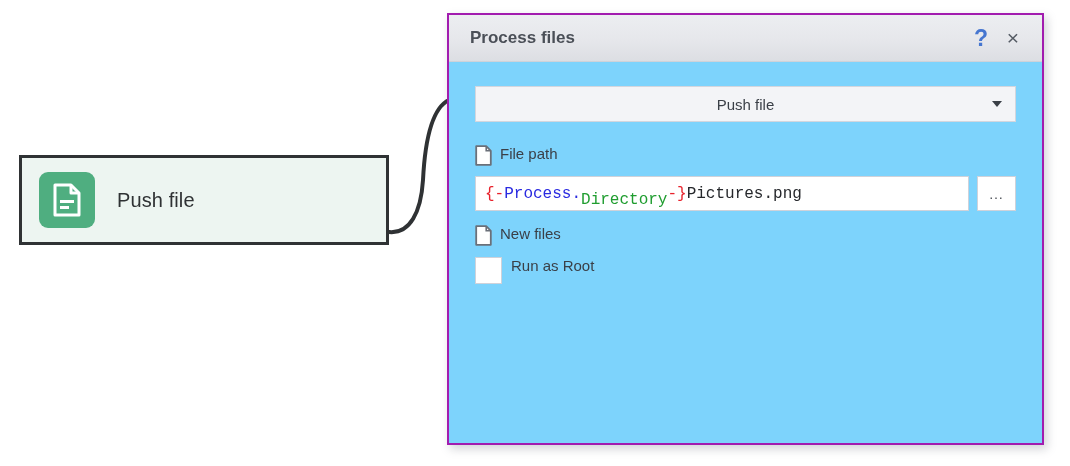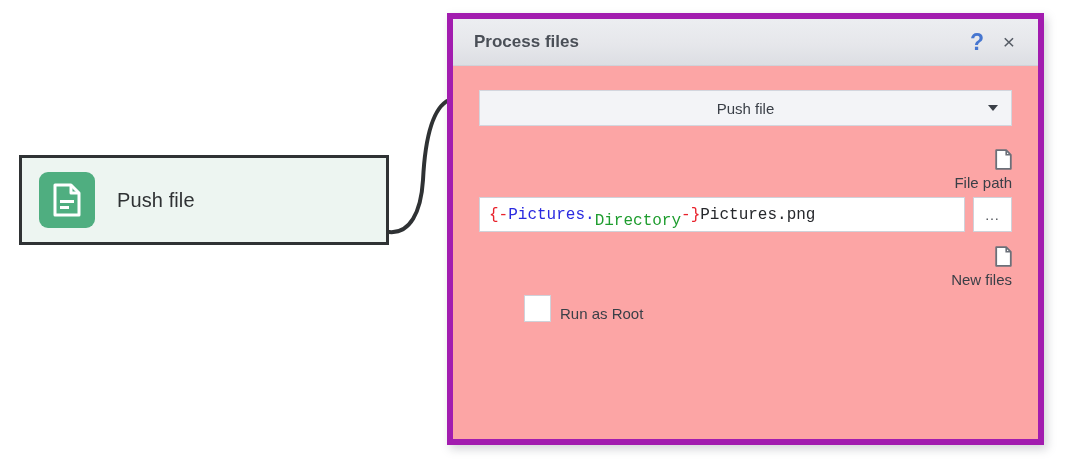--- a/index.html
+++ b/index.html
@@ -60,22 +60,22 @@
     letter-spacing: 0.1px;
   }
 
   
   #dialog {
     position: absolute;
     left: 447px;
     top: 13px;
     width: 597px;
     height: 432px;
-    background: #fca5a5;
-    border: 6px solid #a21caf;
+    background: #7dd3fc;
+    border: 2px solid #a21caf;
     box-sizing: border-box;
     box-shadow: 3px 4px 9px rgba(120,124,136,0.33);
   }
 
   #dialog-titlebar {
     height: 47px;
     background: linear-gradient(to bottom, #eceef1 0%, #e6e7eb 55%, #dcdee3 100%);
     border-bottom: 1px solid #cfd2d9;
     display: flex;
     align-items: center;
@@ -135,23 +135,22 @@
     width: 0;
     height: 0;
     border-left: 5px solid transparent;
     border-right: 5px solid transparent;
     border-top: 6px solid #3a3f47;
   }
 
   
   .field-label-row {
     display: flex;
-    align-items: flex-end;
+    align-items: flex-start;
     margin-bottom: 6px;
-    flex-direction: column;
   }
   .field-label-row .label-text {
     margin-left: 8px;
     font-size: 15px;
     color: #3a3f47;
   }
 
   .input-row {
     display: flex;
     align-items: stretch;
@@ -190,23 +189,22 @@
   
   .tok-brace { color: #e8222c; }
   .tok-ns    { color: #2a2ae0; }
   .tok-dot   { color: #2a2ae0; }
   .tok-prop  { color: #1f9d2f; margin-top: 12px; }
   .tok-plain { color: #26282c; }
 
   
   #checkbox-row {
     display: flex;
-    align-items: flex-end;
+    align-items: flex-start;
     margin-top: 7px;
-    margin-left: 45px;
   }
   #run-as-root-box {
     width: 27px;
     height: 27px;
     background: #ffffff;
     border: 1px solid #cfd2da;
     box-sizing: border-box;
     cursor: default;
   }
   #run-as-root-label {
@@ -258,21 +256,21 @@
           <path d="M1.2 1.2 h10 l4.6 4.6 v14 h-14.6 z" fill="#ffffff" stroke="#6b7079" stroke-width="1.8" stroke-linejoin="round"></path>
           <path d="M11.2 1.2 v4.6 h4.6" fill="none" stroke="#6b7079" stroke-width="1.6"></path>
         </svg>
       </span>
       <span class="label-text">File path</span>
     </div>
 
     <div class="input-row">
       <div class="text-input">
         <span class="tok-brace">{-</span>
-          <span class="tok-ns">Pictures</span>
+          <span class="tok-ns">Process</span>
           <span class="tok-dot">.</span>
           <span class="tok-prop">Directory</span>
           <span class="tok-brace">-}</span>
           <span class="tok-plain">Pictures.png</span>
       </div>
       <div class="browse-button">…</div>
     </div>
 
     <div class="field-label-row">
       <span>

